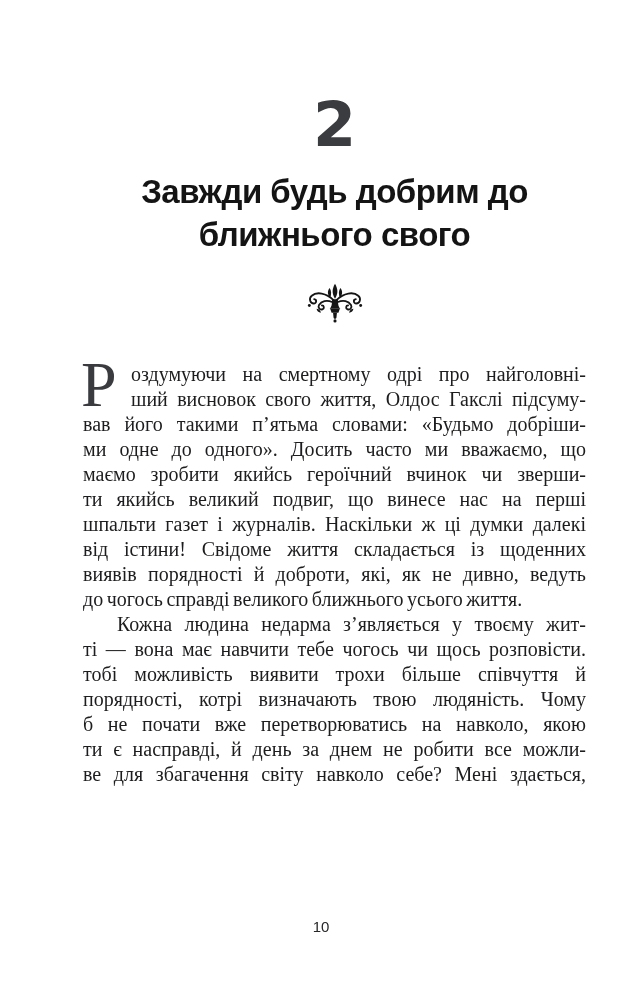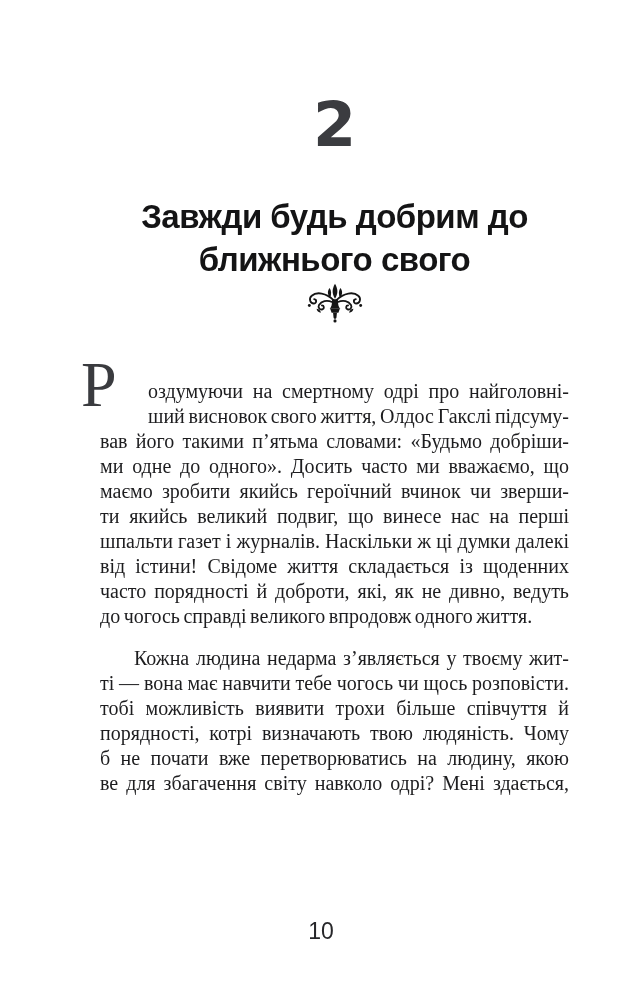--- a/index.html
+++ b/index.html
@@ -26,21 +26,21 @@
     width: 100%;
     text-align: center;
     font-family: "DejaVu Sans", sans-serif;
     font-weight: bold;
     font-size: 62px;
     line-height: 58px;
     color: #3b3c40;
   }
   .chapter-title {
     position: absolute;
-    top: 195px;
+    top: 170px;
     width: 100%;
     text-align: center;
     font-family: "Liberation Sans", "DejaVu Sans", sans-serif;
     font-weight: bold;
     font-size: 33px;
     line-height: 43px;
     letter-spacing: -0.5px;
     color: #141415;
   }
   .ornament {
@@ -53,21 +53,21 @@
   .body-text {
     position: absolute;
     top: 362px;
     left: 0;
     width: 503px;
     font-size: 20px;
     line-height: 25px;
     word-spacing: -1.5px;
     color: #1d1d1f;
   }
-  .paragraph { margin: 17px; }
+  .paragraph { margin: 0; }
   .line {
     height: 25px;
     text-align: justify;
     text-align-last: justify;
     white-space: normal;
   }
   .line.para-end { text-align-last: left; }
   .line.dropcap-indent { padding-left: 48px; }
   .line.first-indent { padding-left: 34px; font-family: Liberation Serif, serif; }
   .drop-cap {
@@ -78,21 +78,21 @@
     line-height: 1;
     font-weight: normal;
     color: #3a3b3f;
   }
   .page-number {
     position: absolute;
     top: 918px;
     width: 100%;
     text-align: center;
     font-family: "Liberation Sans", "DejaVu Sans", sans-serif;
-    font-size: 23px;
+    font-size: 15px;
     color: #27272a;
   }
 </style>
 </head>
 <body>
 
 <div class="page">
   <div class="column">
 
     <div class="chapter-number">2</div>
@@ -135,29 +135,30 @@
 
     <div class="paragraph">
           <div class="line dropcap-indent">оздумуючи на смертному одрі про найголовні-</div>
           <div class="line dropcap-indent">ший висновок свого життя, Олдос Гакслі підсуму-</div>
           <div class="line">вав його такими п’ятьма словами: «Будьмо добріши-</div>
           <div class="line">ми одне до одного». Досить часто ми вважаємо, що</div>
           <div class="line">маємо зробити якийсь героїчний вчинок чи зверши-</div>
           <div class="line">ти якийсь великий подвиг, що винесе нас на перші</div>
           <div class="line">шпальти газет і журналів. Наскільки ж ці думки далекі</div>
           <div class="line">від істини! Свідоме життя складається із щоденних</div>
-          <div class="line">часто порядності й доброти, які, як не дивно, ведуть</div>
-          <div class="line para-end">до чогось справді великого впродовж одного життя.</div>
+          <div class="line">виявів порядності й доброти, які, як не дивно, ведуть</div>
+          <div class="line para-end">до чогось справді великого ближнього усього життя.</div>
         </div>
         <div class="paragraph">
           <div class="line first-indent">Кожна людина недарма з’являється у твоєму жит-</div>
           <div class="line">ті — вона має навчити тебе чогось чи щось розповісти.</div>
           <div class="line">тобі можливість виявити трохи більше співчуття й</div>
           <div class="line">порядності, котрі визначають твою людяність. Чому</div>
-          <div class="line">б не почати вже перетворюватись на людину, якою</div>
-          <div class="line">ве для збагачення світу навколо одрі? Мені здається,</div>
+          <div class="line">б не почати вже перетворюватись на навколо, якою</div>
+          <div class="line">ти є насправді, й день за днем не робити все можли-</div>
+          <div class="line">ве для збагачення світу навколо себе? Мені здається,</div>
         </div>
       </div>
 
   </div>
 
   <div class="page-number">10</div>
 </div>
 
 </body></html>

